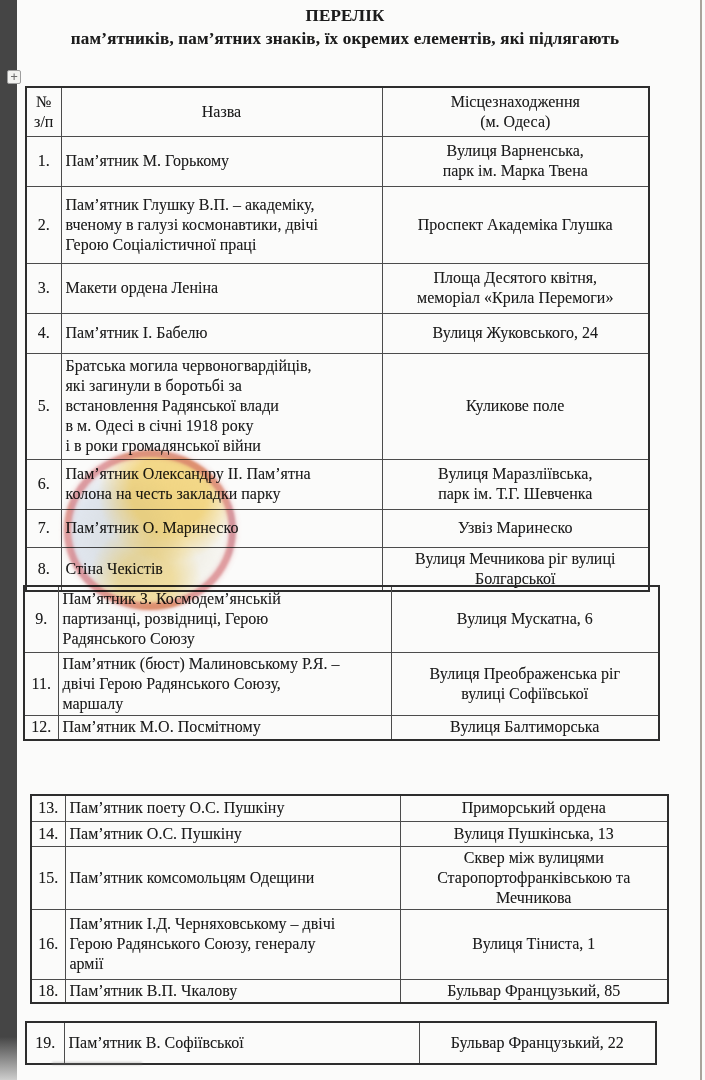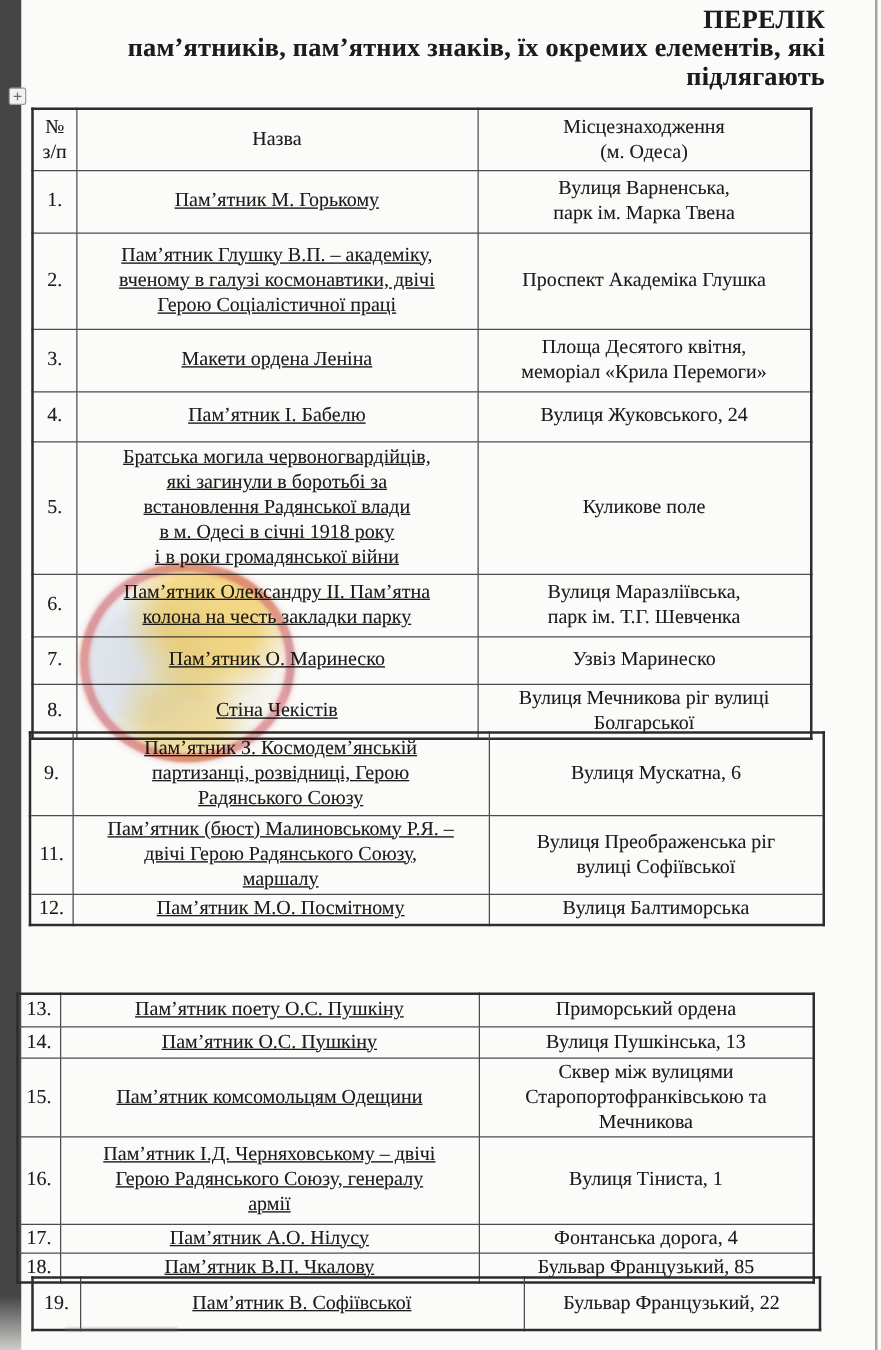--- a/index.html
+++ b/index.html
@@ -15,21 +15,21 @@
   .edge-left{
     position:absolute;left:0;top:0;width:17px;height:1080px;
     background:linear-gradient(180deg,var(--edge-dark,#454545) 0 96%,rgba(69,69,69,0.25) 100%);
   }
   .edge-right{
     position:absolute;left:700px;top:0;width:2px;height:1080px;
     background:var(--edge-light,#a9a49c);
   }
   .title-block{
     position:absolute;left:30px;top:4px;width:630px;
-    text-align:right;font-weight:bold;font-size:21px;line-height:23px;
+    text-align:center;font-weight:bold;font-size:17px;line-height:23px;
     letter-spacing:0.2px;
     text-shadow:0 0 0.5px rgba(0,0,0,0.35);
   }
   .table-handle{
     position:absolute;left:7px;top:70px;width:14px;height:14px;
     background:#f2f2f0;border:1px solid #9d9d9d;border-radius:2px;
     font-family:"DejaVu Sans Mono",monospace;
     font-size:12px;line-height:13px;text-align:center;color:#6b6b6b;
     box-sizing:border-box;cursor:move;
   }
@@ -40,25 +40,25 @@
     text-shadow:0 0 0.5px rgba(0,0,0,0.3);
   }
   table.seg td,table.seg th{
     border:1px solid var(--line,#4c4c4c);
     vertical-align:middle;overflow:hidden;
     font-weight:normal;padding:1px 4px;
     white-space:pre-line;
   }
   table.seg{border:2px solid var(--line-heavy,#2d2d2d);}
   .c-num{text-align:center;padding:1px 1px;}
-  .c-name{text-align:center;padding:1px 4px 1px 10px;text-decoration:underline;}
+  .c-name{text-align:left;padding:1px 4px 1px 10px;}
   .c-loc{text-align:center;}
   #seg1{left:25px;top:86px;width:623px;}
   #seg2{left:23px;top:585px;width:635px;}
-  #seg3{left:13px;top:794px;width:637px;}
+  #seg3{left:30px;top:794px;width:637px;}
   #seg4{left:25px;top:1021px;width:630px;}
   .watermark{
     position:absolute;left:64px;top:450px;width:158px;height:146px;
     border-radius:50%;
     border:7px solid var(--stamp-ring-rgba,rgba(207,85,92,0.55));
     box-shadow:0 0 5px rgba(207,85,92,0.35), inset 0 0 5px rgba(207,85,92,0.35);
     background:
       radial-gradient(circle at 62% 24%, rgba(244,199,66,0.60) 0 26%, rgba(244,199,66,0) 48%),
       radial-gradient(circle at 47% 84%, rgba(240,204,88,0.50) 0 18%, rgba(240,204,88,0) 38%),
       radial-gradient(circle at 26% 52%, rgba(173,190,219,0.32) 0 28%, rgba(173,190,219,0) 52%),
@@ -212,25 +212,20 @@
 Старопортофранківською та
 Мечникова</td>
       </tr>
       <tr style="height:70px">
         <td class="c-num">16.</td>
         <td class="c-name">Пам’ятник І.Д. Черняховському – двічі
 Герою Радянського Союзу, генералу
 армії</td>
         <td class="c-loc">Вулиця Тіниста, 1</td>
       </tr>
-      <tr style="height:21px">
-        <td class="c-num">17.</td>
-        <td class="c-name">Пам’ятник А.О. Нілусу</td>
-        <td class="c-loc">Фонтанська дорога, 4</td>
-      </tr>
       <tr style="height:20px">
         <td class="c-num">18.</td>
         <td class="c-name">Пам’ятник В.П. Чкалову</td>
         <td class="c-loc">Бульвар Французький, 85</td>
       </tr>
     </tbody>
   </table>
 
   <table class="seg" id="seg4">
     <colgroup>

